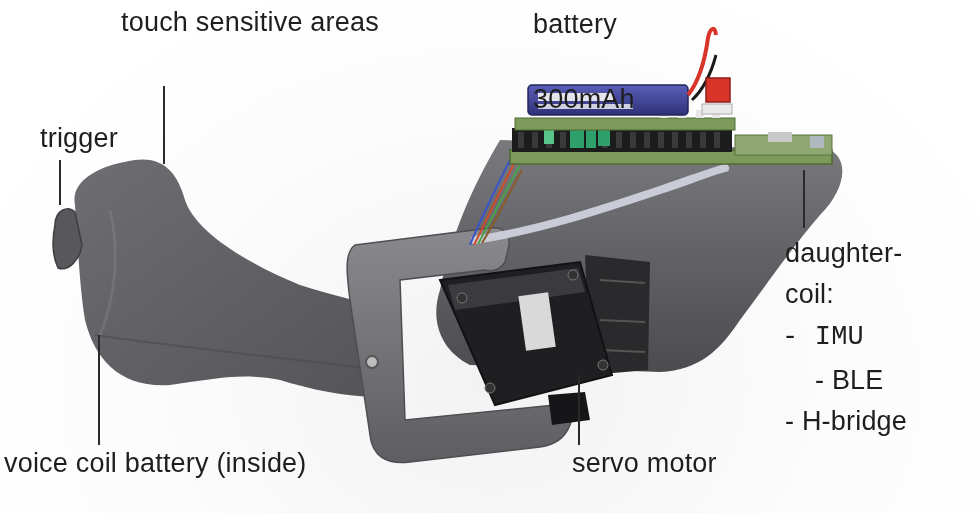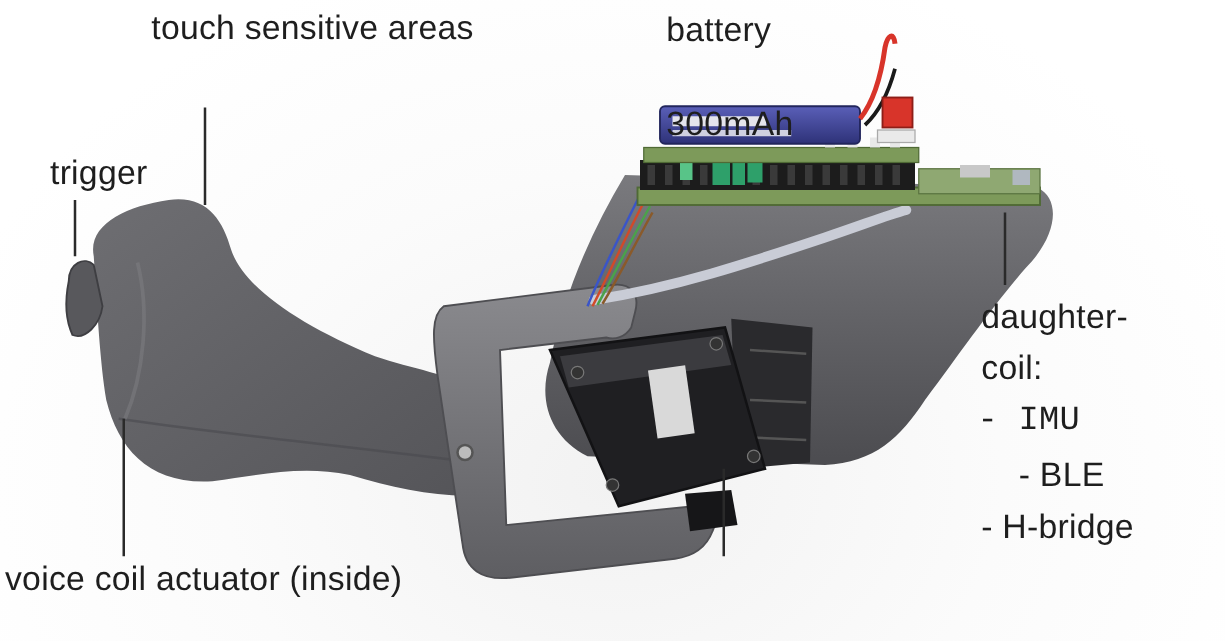--- a/index.html
+++ b/index.html
@@ -132,14 +132,15 @@
 
   <div class="label" style="left:40px; top:122px;">trigger</div>
   <div class="label" style="left:533px; top:47px;margin-top:36px;">300mAh</div>
 
   <div class="label" style="left:785px; top:237px;">daughter-</div>
   <div class="label" style="left:785px; top:278px;">coil:</div>
   <div class="label" style="left:782px; top:321px;font-family:Liberation Mono, monospace;">- IMU</div>
   <div class="label" style="left:785px; top:364px;margin-left:30px;">- BLE</div>
   <div class="label" style="left:785px; top:405px;">- H-bridge</div>
 
-  <div class="label" style="left:4px; top:447px;">voice coil actuator (inside)</div>
+  <div class="label" style="left:4px; top:447px;">voice coil battery (inside)</div>
+  <div class="label" style="left:572px; top:447px;">servo motor</div>
 </div>
 
 </body></html>

